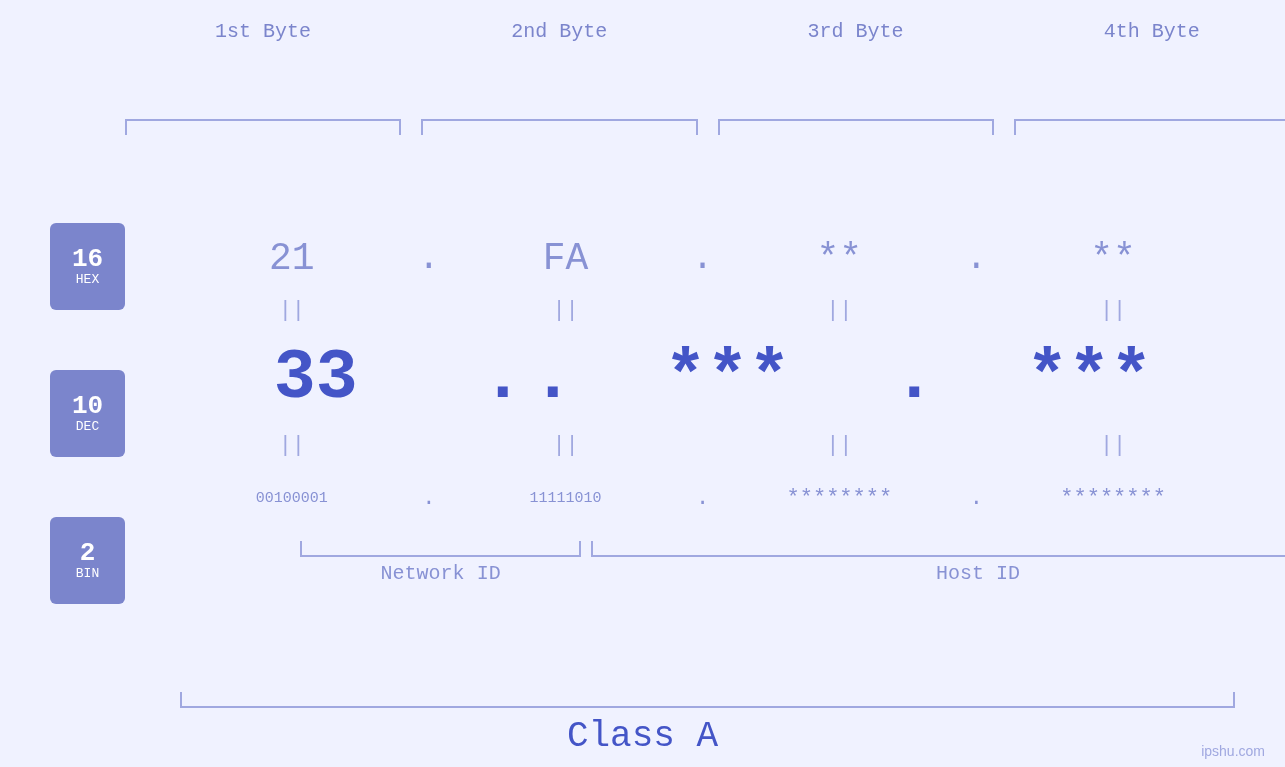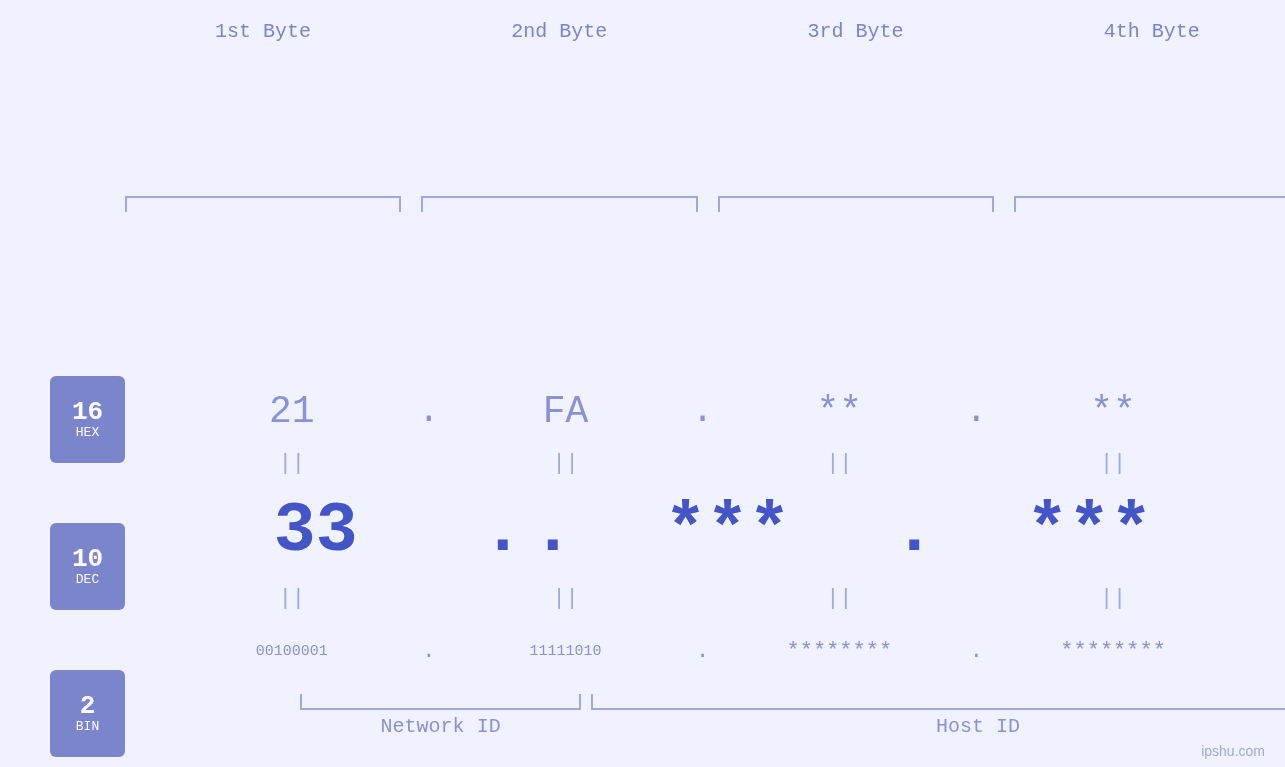--- a/index.html
+++ b/index.html
@@ -433,16 +433,20 @@
         </div>
         <div class="bottom-labels">
           <div class="label-network">Network ID</div>
           <div class="label-host">Host ID</div>
         </div>
       </div>
 
     </div>
   </div>
 
+  <div class="class-section">
+    <div class="class-bracket"></div>
+    <div class="class-label">Class A</div>
+  </div>
 
   <div class="watermark">ipshu.com</div>
 
 </div>
 
 </body></html>

